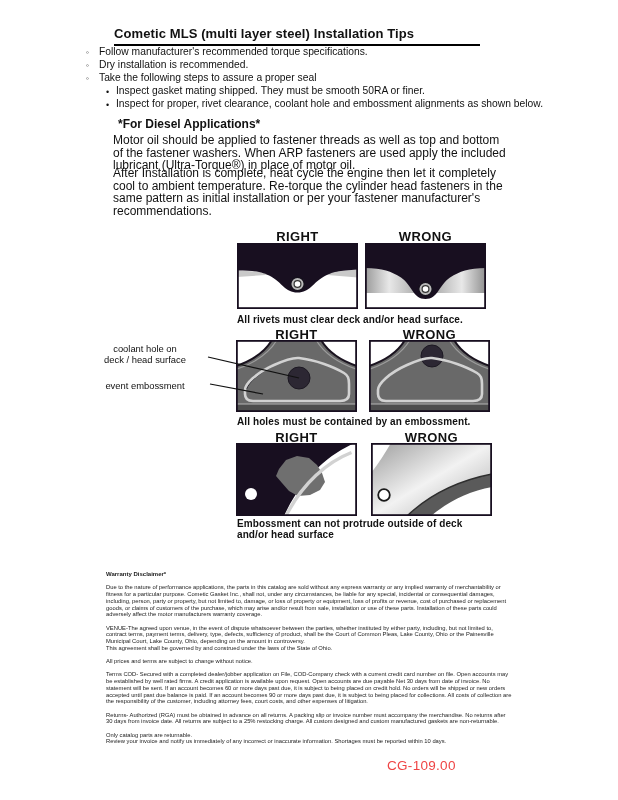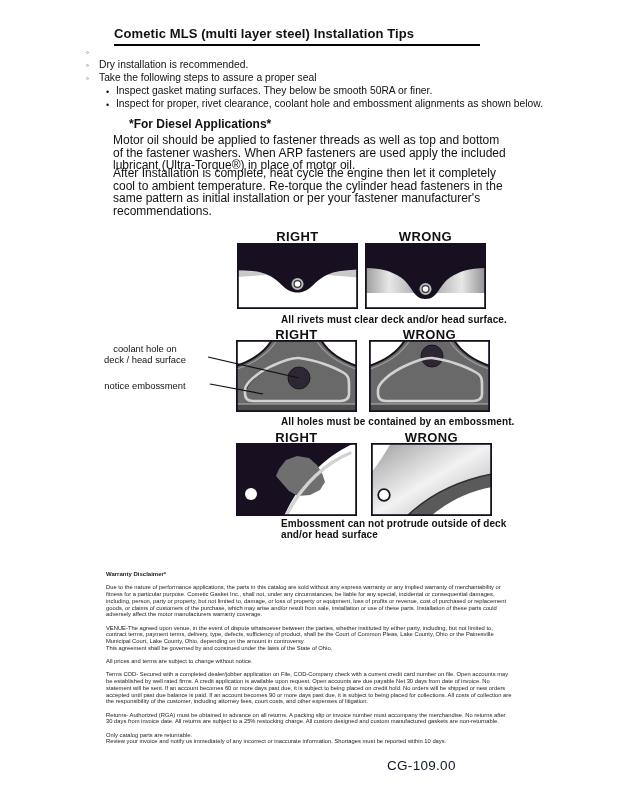--- a/index.html
+++ b/index.html
@@ -9,59 +9,60 @@
   .title{font-weight:bold;font-size:13px;width:366px;border-bottom:2px solid #000;
          padding-bottom:3px;letter-spacing:0.1px;}
   .bullets{font-size:10.3px;line-height:12px;}
   .b-row{display:flex;}
   .b-marker{width:13px;text-align:left;font-size:8px;line-height:12px;padding-top:1px;}
   .b-sub{margin-left:20px;}
   .b-sub .b-marker{width:10px;font-size:9px;}
   .diesel-h{font-size:12px;font-weight:bold;}
   .body-p{font-size:12px;line-height:12.5px;width:396px;}
   .dg-label{font-size:13px;font-weight:600;letter-spacing:0.4px;width:121px;text-align:center;}
-  .caption{font-size:10px;font-weight:700;letter-spacing:0.1px;line-height:11px;margin-left:44px;}
+  .caption{font-size:10px;font-weight:700;letter-spacing:0.1px;line-height:11px;}
   .ann{font-size:9.4px;line-height:10.8px;text-align:center;width:122px;font-weight:500;}
   .warranty{width:406px;font-size:5.8px;line-height:6.75px;color:#222;}
   .warranty p{margin:0 0 6.5px 0;}
   .warranty p.tight{margin-bottom:0;}
   .w-head{font-weight:bold;font-size:6px;margin:0 0 6.5px 0;}
-  .footer-code{font-size:13.5px;letter-spacing:0.3px;color:#0f172a;}
+  .footer-code{font-size:13.5px;letter-spacing:0.3px;color:#ef4444;}
   svg{display:block;}
 </style>
 </head>
 <body>
 
 <div class="page">
 
   <div class="abs title" style="left:114px;top:26px;">Cometic MLS (multi layer steel) Installation Tips</div>
 
   <div class="abs bullets" style="left:86px;top:46px;width:500px;">
     <div class="b-row">
       <span class="b-marker">◦</span>
+      <span>Follow manufacturer's recommended torque specifications.</span>
     </div>
     <div class="b-row">
       <span class="b-marker">◦</span>
       <span>Dry installation is recommended.</span>
     </div>
     <div class="b-row">
       <span class="b-marker">◦</span>
       <span>Take the following steps to assure a proper seal</span>
     </div>
     <div class="b-row b-sub">
       <span class="b-marker">•</span>
-      <span>Inspect gasket mating surfaces.  They below be smooth 50RA or finer.</span>
+      <span>Inspect gasket mating shipped.  They must be smooth 50RA or finer.</span>
     </div>
     <div class="b-row b-sub">
       <span class="b-marker">•</span>
       <span>Inspect for proper, rivet clearance, coolant hole and embossment alignments as shown below.</span>
     </div>
   </div>
 
-  <div class="abs diesel-h" style="left:129px;top:117px;text-align:center;">*For Diesel Applications*</div>
+  <div class="abs diesel-h" style="left:118px;top:117px;text-align:center;">*For Diesel Applications*</div>
   <div class="abs body-p" style="left:113px;top:134px;">Motor oil should be applied to fastener threads as well as top and bottom of the fastener washers. When ARP fasteners are used apply the included lubricant (Ultra-Torque®) in place of motor oil.</div>
   <div class="abs body-p" style="left:113px;top:167px;">After Installation is complete, heat cycle the engine then let it completely cool to ambient temperature. Re-torque the cylinder head fasteners in the same pattern as initial installation or per your fastener manufacturer's recommendations.</div>
 
   <div class="abs dg-label" style="left:237px;top:229px;">RIGHT</div>
   <div class="abs dg-label" style="left:365px;top:229px;">WRONG</div>
 
   <svg class="abs" style="left:237px;top:243px;" width="121" height="66" viewBox="0 0 121 66">
     <rect x="0" y="0" width="121" height="66" fill="#ffffff"></rect>
     <polygon points="0,27.5 52,30.5 0,34" fill="#c9c9c9"></polygon>
     <polygon points="121,26.5 72,30.5 121,34.5" fill="#c9c9c9"></polygon>
@@ -127,21 +128,21 @@
     <circle cx="63" cy="16" r="11" fill="#2c2733" stroke="#1c1822" stroke-width="1"></circle>
     <path d="M9,50 C9,44 20,33 38,25 C50,19.5 58,17.5 63,18 C80,20 98,27 108,33
              C112,35.5 113,38 113,44 L113,54 C113,59 110,61 104,61 L17,61 C11,61 9,58 9,54 Z" fill="none" stroke="#d2d2d2" stroke-width="2.6"></path>
     <rect x="0.9" y="0.9" width="119.2" height="70.2" fill="none" stroke="#180f20" stroke-width="1.8"></rect>
   </svg>
 
   <div class="abs ann" style="left:84px;top:344px;">
     <div>coolant hole on</div>
     <div>deck / head surface</div>
   </div>
-  <div class="abs ann" style="left:84px;top:381px;">notice embossment</div>
+  <div class="abs ann" style="left:84px;top:381px;">event embossment</div>
 
   <svg class="abs" style="left:204px;top:352px;" width="130" height="48" viewBox="0 0 130 48">
     <line x1="4" y1="5" x2="95" y2="26" stroke="#111111" stroke-width="1.2"></line>
     <line x1="6" y1="32" x2="59" y2="42" stroke="#111111" stroke-width="1.2"></line>
   </svg>
 
   <div class="abs caption" style="left:237px;top:416px;">All holes must be contained by an embossment.</div>
 
   <div class="abs dg-label" style="left:236px;top:430px;">RIGHT</div>
   <div class="abs dg-label" style="left:371px;top:430px;">WRONG</div>

